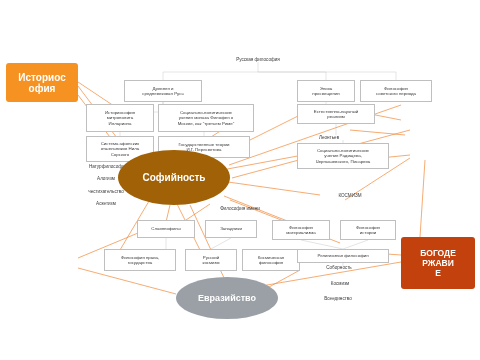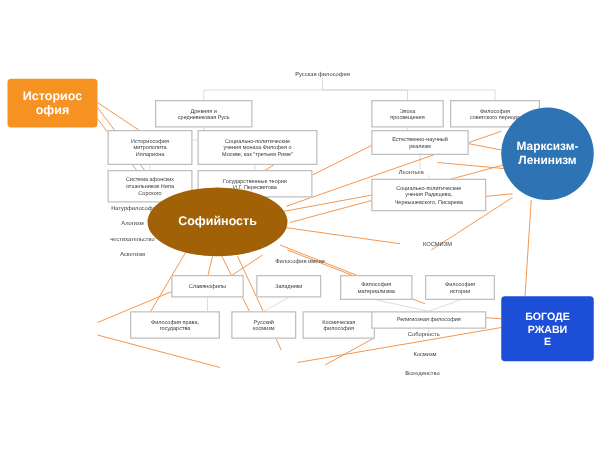--- a/index.html
+++ b/index.html
@@ -40,21 +40,21 @@
     font-weight:bold;
     white-space:pre-line;
     box-sizing:border-box;
   }
   .blob.ellipse{border-radius:50%;}
 
   #n-istoriosofia{left:6px;top:63px;width:72px;height:39px;background:#f59222;font-size:10px;border-radius:3px;}
   #n-marksizm{left:401px;top:86px;width:74px;height:74px;background:#2e74b5;font-size:9.5px;border-radius:50%;}
   #n-sofiynost{left:118px;top:150px;width:112px;height:55px;background:#a16207;font-size:10px;border-radius:50%;}
   #n-3rim{left:6px;top:253px;width:72px;height:36px;background:#3a3a3a;font-size:9px;border-radius:3px;}
-  #n-bogoder{left:401px;top:237px;width:74px;height:52px;background:#1d4ed8;font-size:8.5px;border-radius:3px;}
+  #n-bogoder{left:401px;top:237px;width:74px;height:52px;background:#c2410c;font-size:8.5px;border-radius:3px;}
   #n-evraz{left:176px;top:277px;width:102px;height:42px;background:#9aa0a6;font-size:9px;border-radius:50%;}
 
   .label-plain{
     position:absolute;
     color:#3a3a3a;
     font-size:4.6px;
     text-align:center;
     white-space:pre-line;
     line-height:1.25;
   }
@@ -157,20 +157,19 @@
   <div class="node" style="left:104px;top:249px;width:72px;height:22px;">Философия права,
 государства</div>
   <div class="node" style="left:185px;top:249px;width:52px;height:22px;">Русский
 космизм</div>
   <div class="node" style="left:242px;top:249px;width:58px;height:22px;">Космическая
 философия</div>
   <div class="node" style="left:297px;top:249px;width:92px;height:14px;">Религиозная философия</div>
 
   <div class="blob" id="n-istoriosofia">Историос
 офия</div>
-  <div class="blob ellipse" id="n-marksizm">Марксизм-
-Ленинизм</div>
   <div class="blob ellipse" id="n-sofiynost">Софийность</div>
   <div class="blob" id="n-bogoder">БОГОДЕ
 РЖАВИ
 Е</div>
+  <div class="blob ellipse" id="n-evraz">Евразийство</div>
 
 </div>
 
 </body></html>

